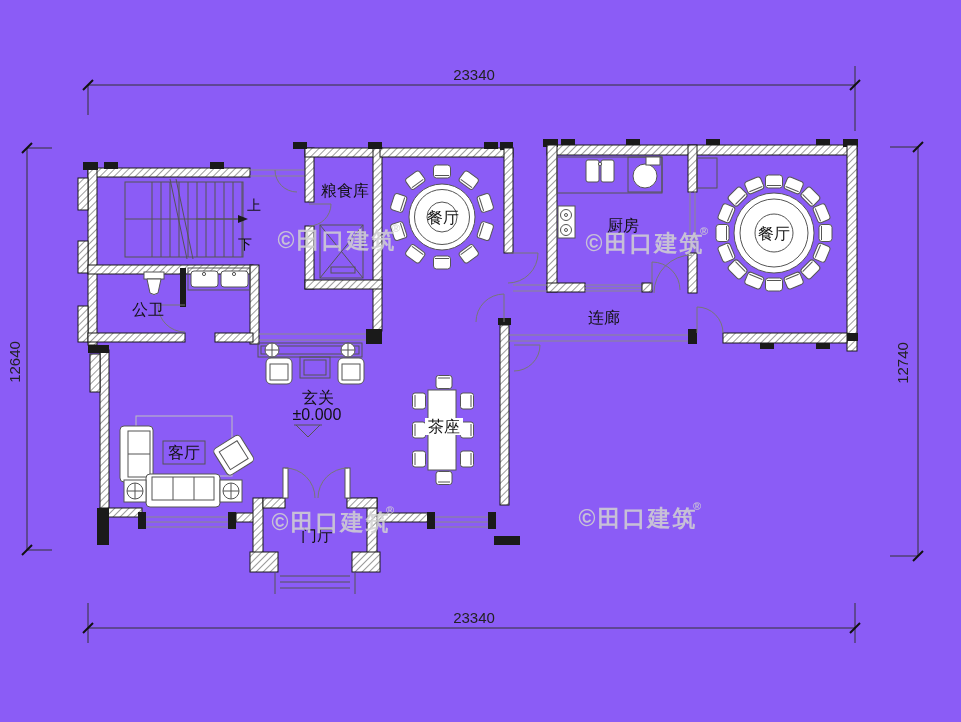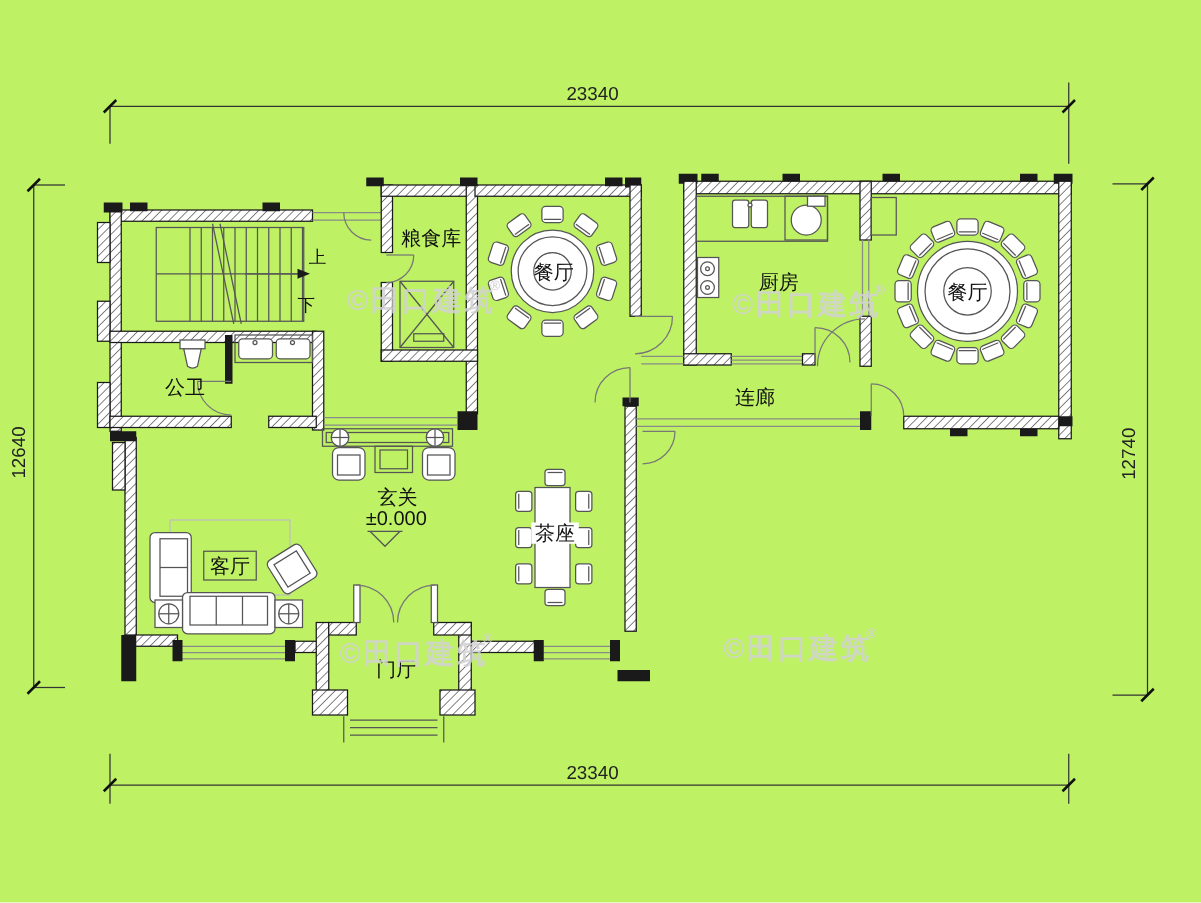--- a/index.html
+++ b/index.html
@@ -1,16 +1,16 @@
 <!DOCTYPE html>
 <html><head>
 <meta charset="utf-8">
 <style>
   html,body{margin:0;padding:0;background:#fff;}
-  .page{position:relative;width:961px;height:722px;background:#bef264;overflow:hidden;
+  .page{position:relative;width:961px;height:722px;background:#8b5cf6;overflow:hidden;
         font-family:"Liberation Sans",sans-serif;}
   svg{display:block;}
   .wall{fill:url(#hatch);stroke:#1a1a1a;stroke-width:1;}
   .solid{fill:#1a1a1a;stroke:none;}
   .thin{stroke:#555;fill:none;stroke-width:1;}
   .furn{stroke:#555;fill:#fff;stroke-width:1;}
   .furnl{stroke:#555;stroke-width:1;}
   .win{stroke:#8a8a8a;stroke-width:1;}
   .door{stroke:#777;fill:none;stroke-width:1;}
   .dim{stroke:#333;stroke-width:1;}

